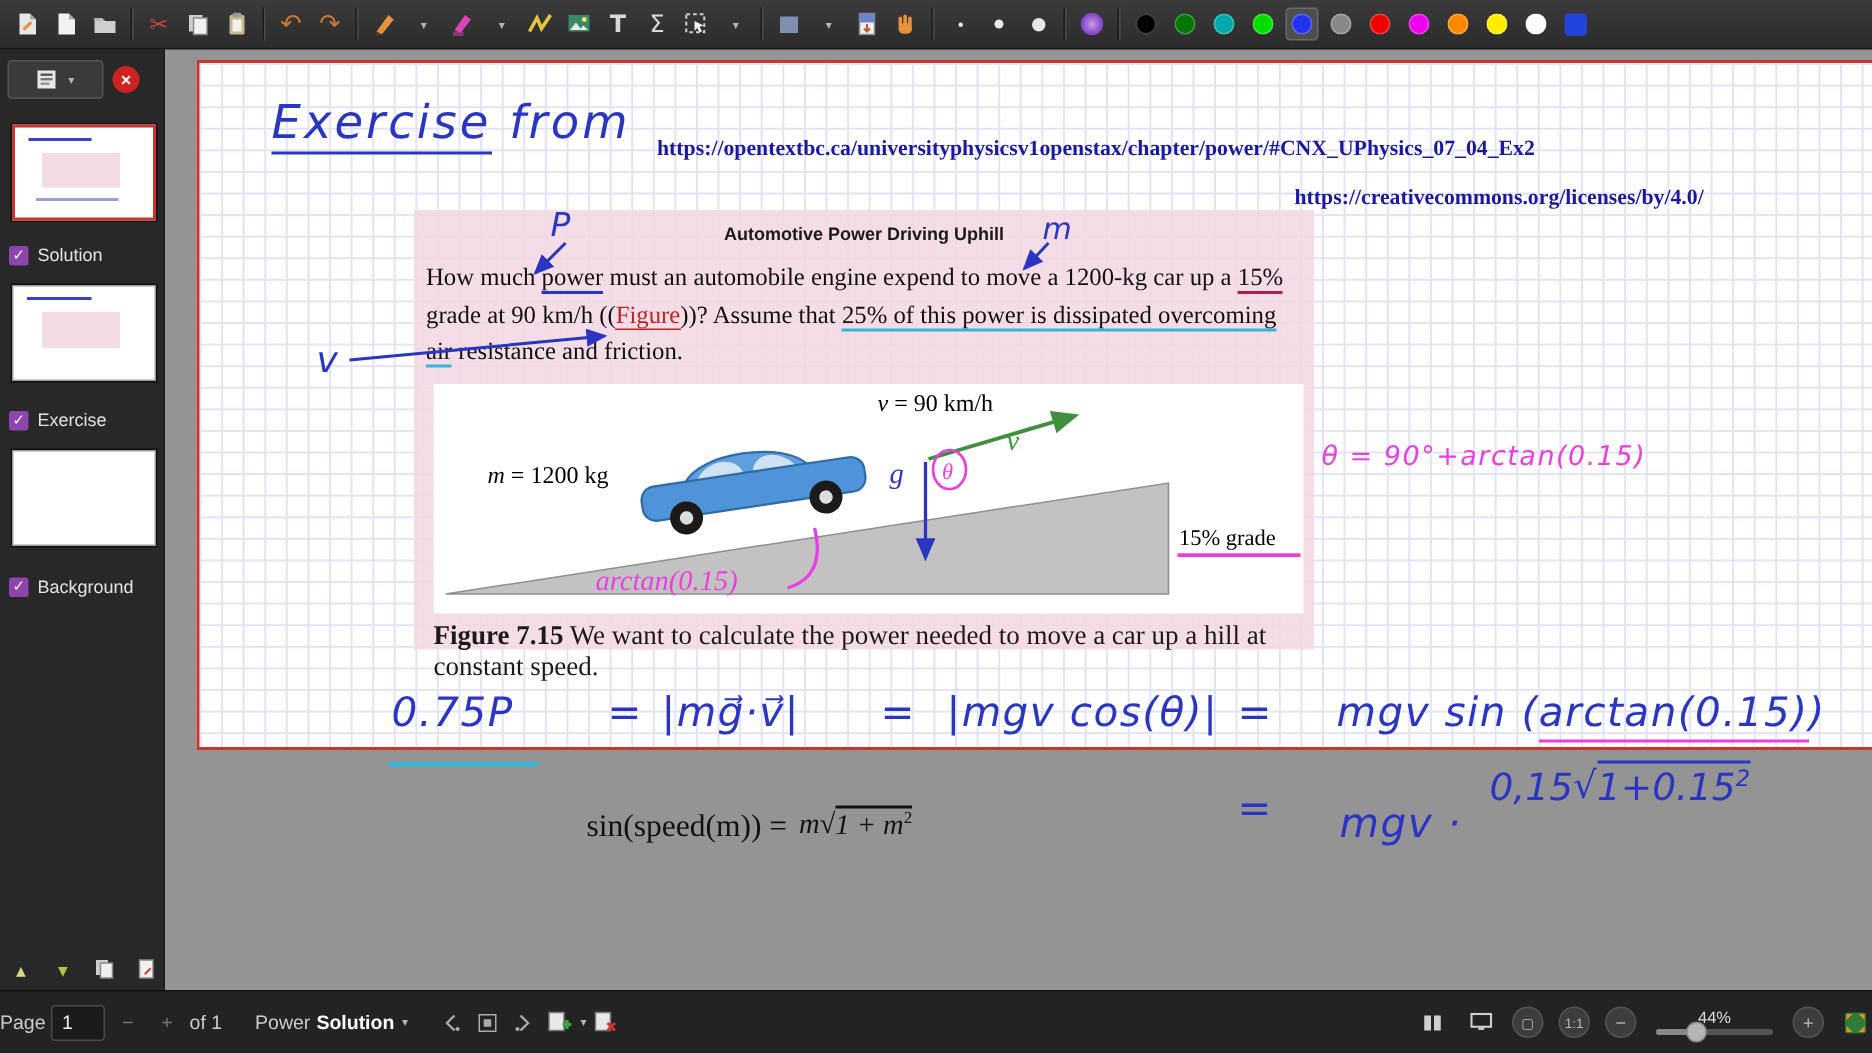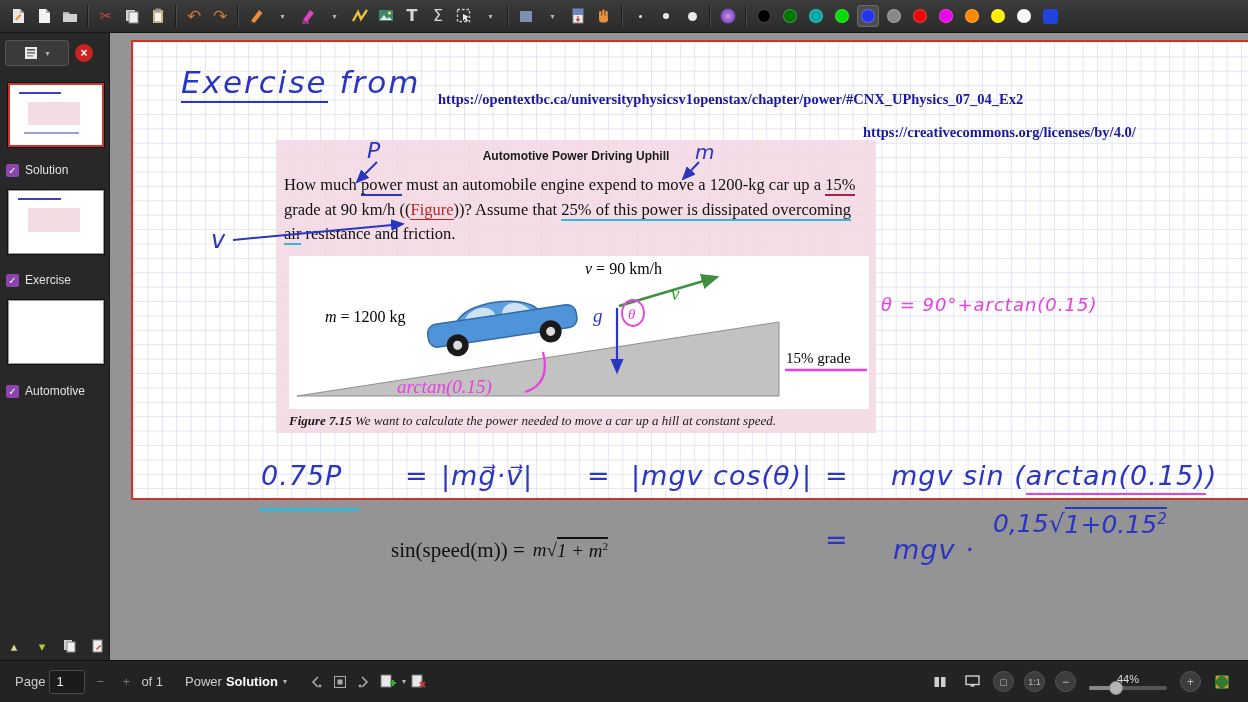--- a/index.html
+++ b/index.html
@@ -61,42 +61,42 @@
   .ex-box { left:115px; top:98px; width:600px; height:293px; background:rgba(242,216,226,0.88);margin-left:28px; }
   .ex-title { position:absolute; left:0; right:0; top:9px; text-align:center; font-size:12px;
     font-weight:bold; color:#1a1a1a; }
   .ex-body { position:absolute; left:8px; top:33px; width:586px; font-size:16.5px;
     line-height:24.5px; color:#101010; font-family:"Liberation Serif",serif; }
   .u-pen { border-bottom:2px solid #2a35c2; }
   .u-dark { border-bottom:2px solid #aa2244; }
   .u-cyan { border-bottom:2.5px solid #35b6d8; }
   .fig-link { color:#c22222; border-bottom:1.5px solid #c22222; }
   .ex-fig { position:absolute; left:13px; top:116px; width:580px; height:153px; background:#ffffff; }
-  .ex-cap { position:absolute; left:13px; top:273px; width:580px; font-size:13px;
-    color:#1a1a1a; font-family:"Liberation Serif",serif; font-style:italic; }
+  .ex-cap { position:absolute; left:13px; top:273px; width:580px; font-size:18px;
+    color:#1a1a1a; font-family:"Liberation Serif",serif; }
   .ex-cap b { font-weight:bold; }
 
   .eq { font-size:27px; letter-spacing:1px; }
   .u-mag { border-bottom:2.5px solid #ea3fe0; padding-bottom:2px; }
   .frac { display:inline-flex; flex-direction:row; align-items:center; vertical-align:middle; }
   .frac .bar { align-self:stretch; height:2px; background:currentColor; margin:2px 0; }
   .radbody { border-top:2px solid currentColor; padding-top:1px; }
   sup { font-size:0.6em; }
 
   .typeset { font-family:"Liberation Serif",serif; font-size:21px; color:#111;
     display:inline-flex; align-items:center; gap:8px; }
   .typeset .frac { font-size:19px; }
   .typeset .bar { height:1.5px; }
   .it { font-style:italic; }
 
   svg text { font-family:"Liberation Serif",serif; }
 
   
   .statusbar { height:42px; background:#232323; border-top:1px solid #111; display:flex;
-    align-items:center; padding:0 15px; color:#cccccc; font-size:13px; gap:4px; }
+    align-items:center; padding:0 0; color:#cccccc; font-size:13px; gap:4px; }
   .pg-input { width:36px; height:24px; background:#1b1b1b; border:1px solid #4a4a4a; border-radius:3px;
     color:#eee; font-size:13px; text-align:left; padding-left:6px; }
   .flatbtn { width:22px; height:24px; display:flex; align-items:center; justify-content:center;
     color:#777; border-radius:3px; }
   .sb-grp { display:flex; align-items:center; gap:2px; margin-left:14px; }
   .circ { width:21px; height:21px; border-radius:50%; background:#3d3d3d; border:1px solid #555;
     display:flex; align-items:center; justify-content:center; font-size:9px; color:#bbb; }
   .zoomwrap { display:flex; flex-direction:column; align-items:center; width:84px; }
   .zoomwrap .zl { font-size:11px; color:#ddd; margin-bottom:1px; }
   .slider { position:relative; width:78px; height:4px; background:#555; border-radius:2px; }
@@ -323,21 +323,21 @@
           <span>✓</span>
         </span>
       <span>Exercise</span>
     </div>
 
     <div class="thumb" style="top:267px"></div>
     <div class="layer-row" style="top:351px">
       <span class="cbx">
           <span>✓</span>
         </span>
-      <span>Automotive</span>
+      <span>Background</span>
     </div>
 
     <div class="sb-bottom">
       <div class="sb-ic" style="color:#d8d88a">▴</div>
       <div class="sb-ic" style="color:#a8cc3a">▾</div>
       <div class="sb-ic">
         <svg width="16" height="16" viewBox="0 0 16 16">
             <rect x="2" y="2" width="8" height="10" fill="#cfcfcf"></rect>
             <rect x="5" y="4" width="8" height="10" fill="#f0f0f0" stroke="#888"></rect>
           </svg>

